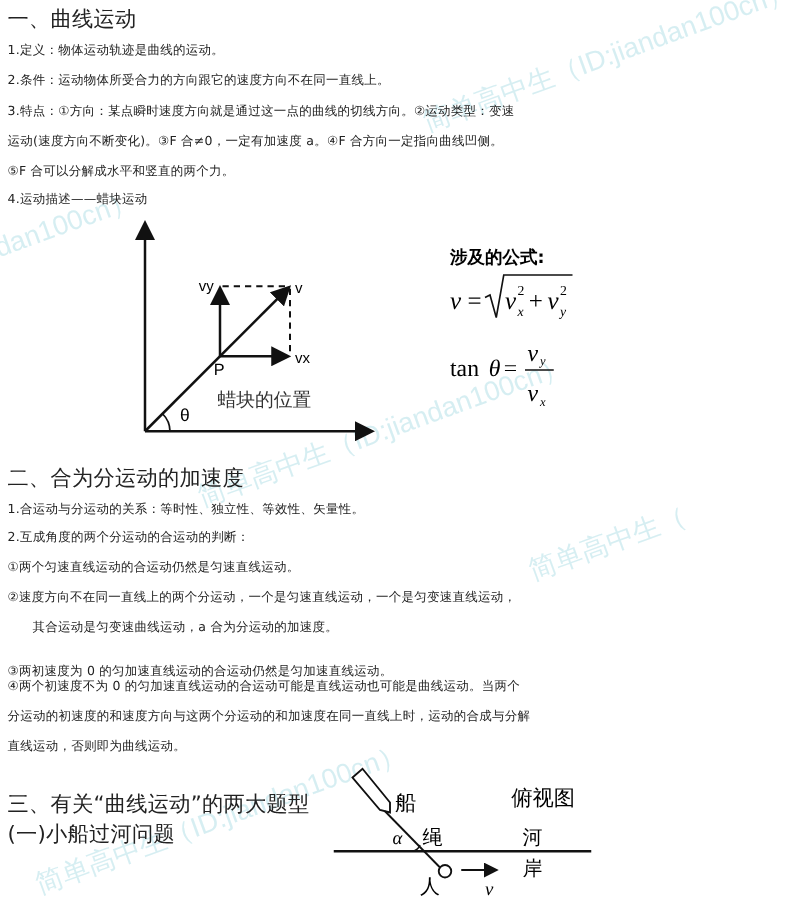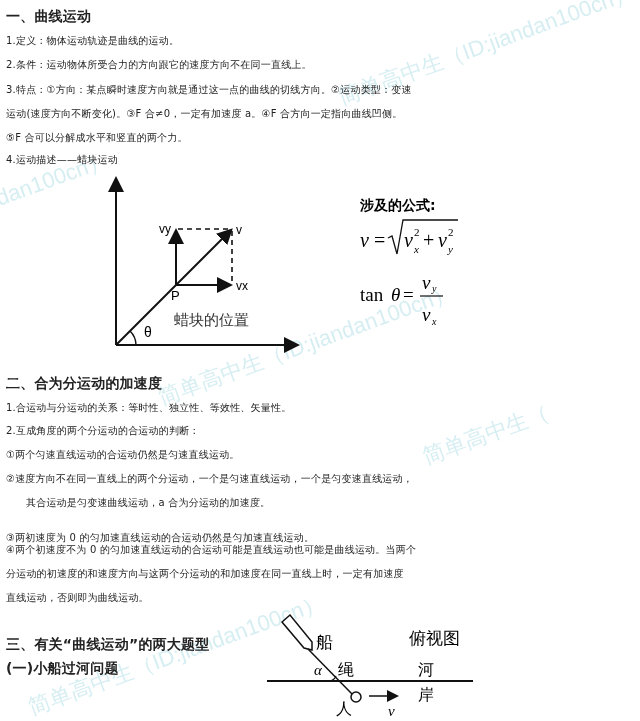--- a/index.html
+++ b/index.html
@@ -1,18 +1,18 @@
 <!DOCTYPE html>
 <html><head>
 <meta charset="utf-8">
 <style>
   html,body{margin:0;padding:0;background:#fff;}
   body{width:640px;height:721px;position:relative;overflow:hidden;font-family:"DejaVu Sans","Liberation Sans",sans-serif;color:#222;}
   .line{position:absolute;left:6px;font-size:10px;line-height:20px;white-space:nowrap;letter-spacing:0.2px;}
-  .h{font-weight:bold;font-size:14px;}
+  .h{font-weight:normal;font-size:17px;}
   .wm{position:absolute;color:#c9e9ee;font-size:22px;font-family:"Liberation Sans",sans-serif;transform:rotate(-20deg);white-space:nowrap;opacity:0.75;pointer-events:none;}
   svg{position:absolute;left:0;top:0;}
   .f{font-family:"Liberation Serif","DejaVu Serif",serif;}
 </style>
 </head>
 <body>
 
 <div class="wm" style="left:330px;top:30px;">简单高中生（ID:jiandan100cn）</div>
 <div class="wm" style="left:-40px;top:170px;">jiandan100cn）</div>
 <div class="wm" style="left:150px;top:330px;">简单高中生（ID:jiandan100cn）</div>
@@ -91,17 +91,17 @@
 </svg>
 
 <div class="line h" style="top:373px;">二、合为分运动的加速度</div>
 <div class="line" style="top:398px;">1.合运动与分运动的关系：等时性、独立性、等效性、矢量性。</div>
 <div class="line" style="top:421px;">2.互成角度的两个分运动的合运动的判断：</div>
 <div class="line" style="top:445px;">①两个匀速直线运动的合运动仍然是匀速直线运动。</div>
 <div class="line" style="top:469px;">②速度方向不在同一直线上的两个分运动，一个是匀速直线运动，一个是匀变速直线运动，</div>
 <div class="line" style="top:493px;margin-left:20px;">其合运动是匀变速曲线运动，a 合为分运动的加速度。</div>
 <div class="line" style="top:528px;">③两初速度为 0 的匀加速直线运动的合运动仍然是匀加速直线运动。</div>
 <div class="line" style="top:540px;">④两个初速度不为 0 的匀加速直线运动的合运动可能是直线运动也可能是曲线运动。当两个</div>
-<div class="line" style="top:564px;">分运动的初速度的和速度方向与这两个分运动的和加速度在同一直线上时，一定有加速度</div>
+<div class="line" style="top:564px;">分运动的初速度的和速度方向与这两个分运动的和加速度在同一直线上时，运动的合成与分解</div>
 <div class="line" style="top:588px;">直线运动，否则即为曲线运动。</div>
 
 <div class="line h" style="top:634px;">三、有关“曲线运动”的两大题型</div>
 <div class="line h" style="top:658px;">(一)小船过河问题</div>
 
 </body></html>

